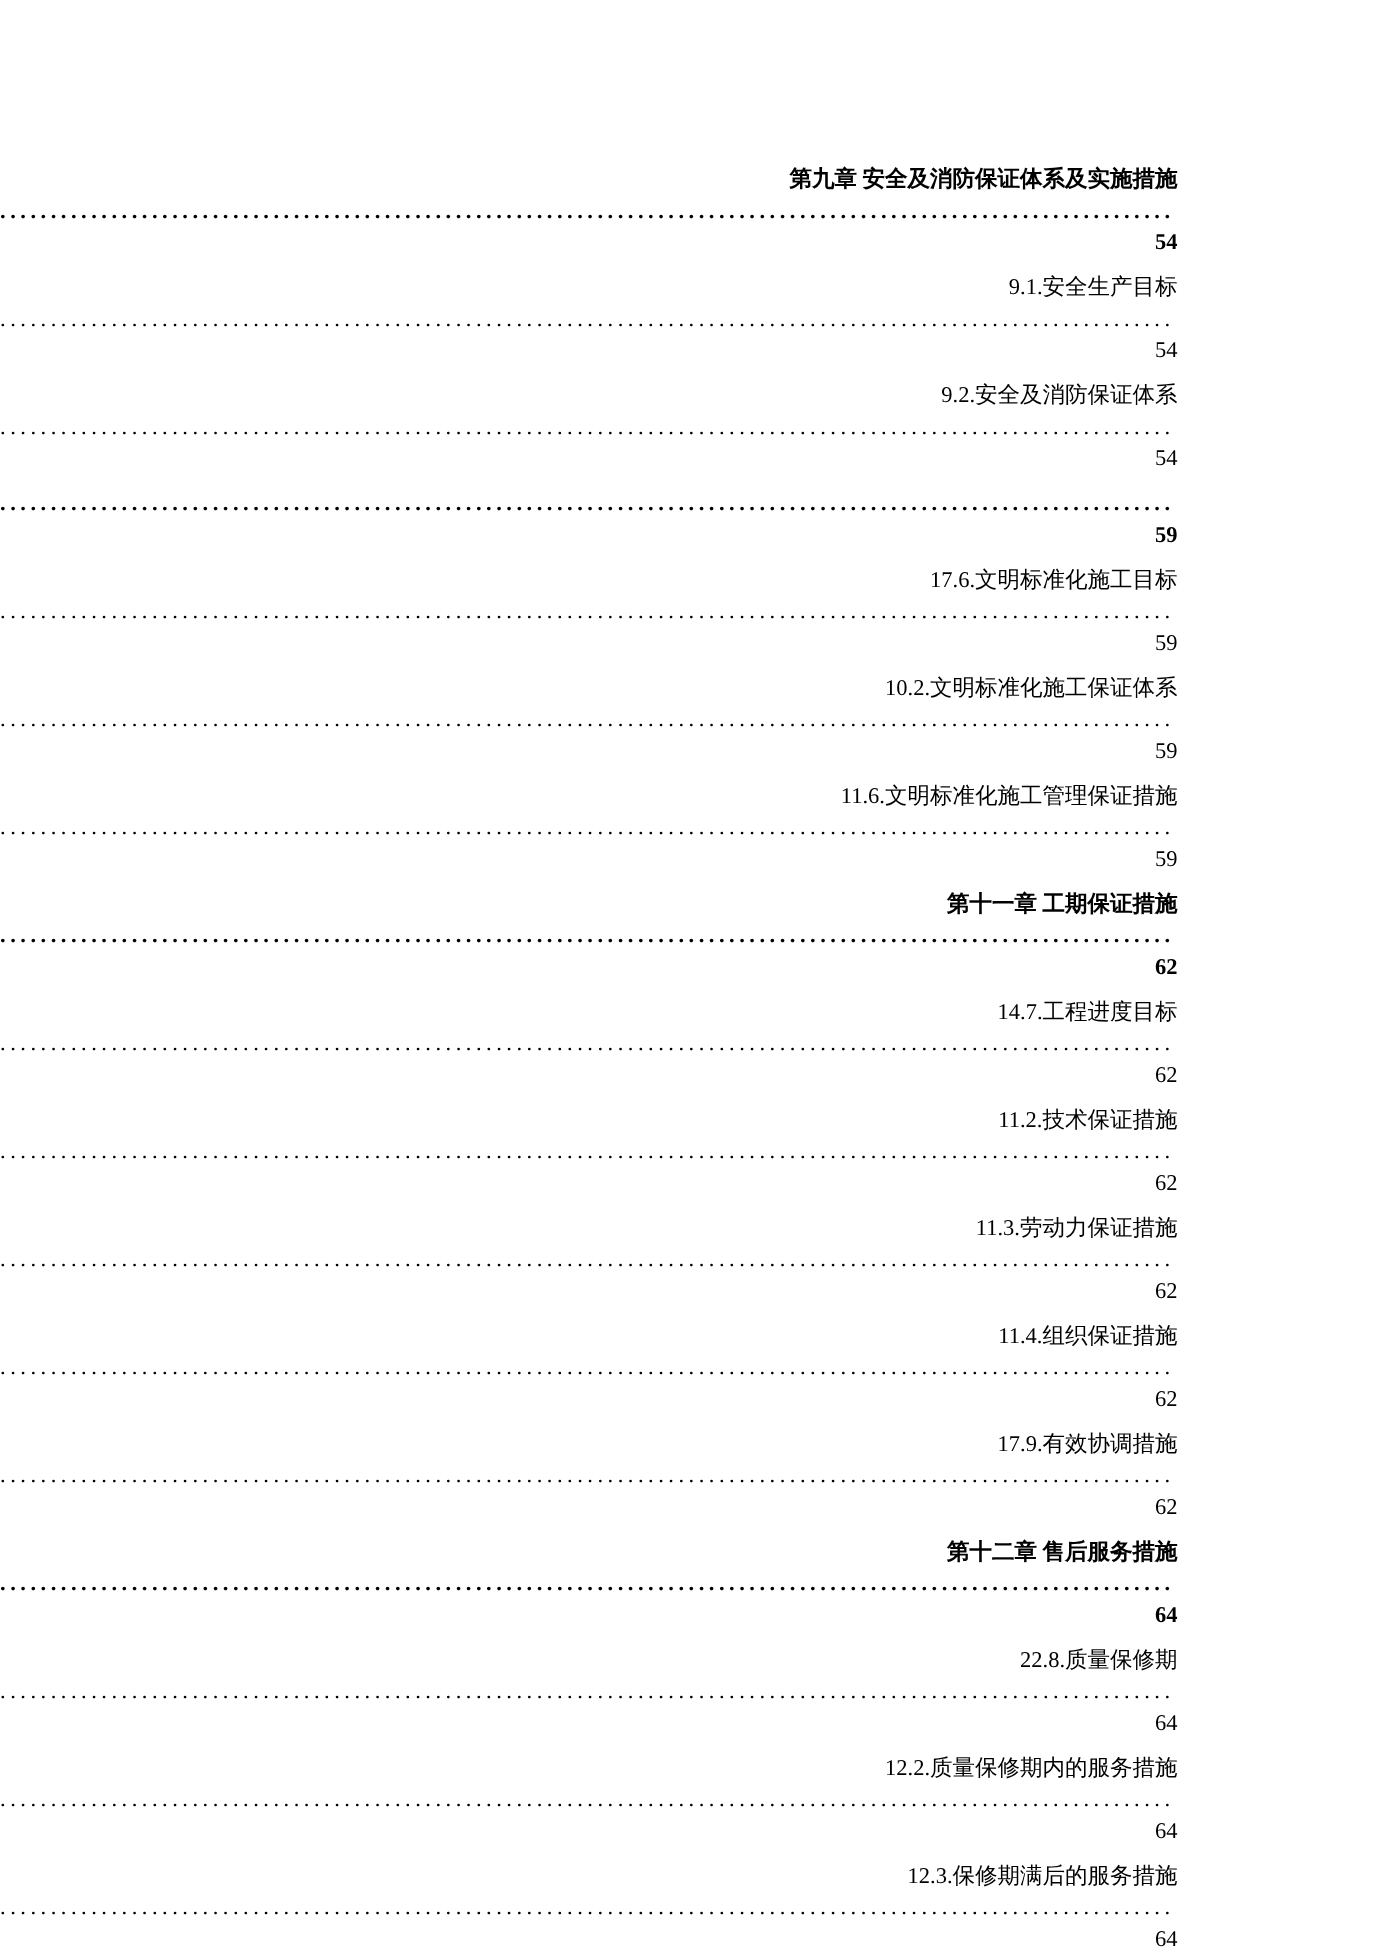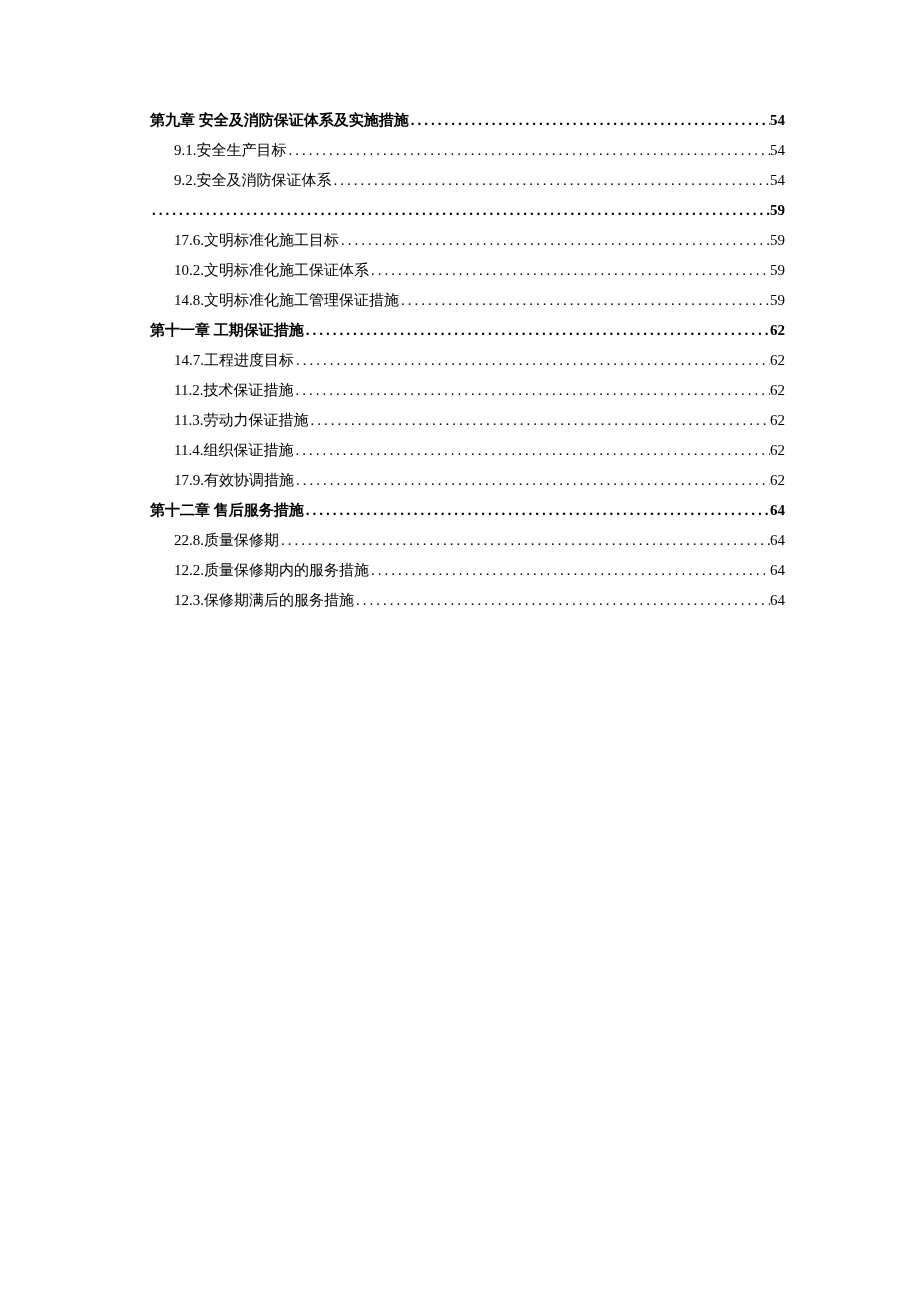--- a/index.html
+++ b/index.html
@@ -14,20 +14,21 @@
     }
     .toc-container {
       width: 100%;
     }
     .toc-entry {
       display: flex;
       align-items: flex-end;
       margin-bottom: 9px;
       line-height: 1.4;
       white-space: nowrap;
+      flex-direction: column;
     }
     .toc-entry.chapter {
       margin-left: 0;
       font-weight: bold;
     }
     .toc-entry.sub {
       margin-left: 24px;
       font-weight: normal;
     }
     .toc-label {
@@ -76,21 +77,21 @@
       <span class="toc-label">17.6.文明标准化施工目标</span>
       <span class="toc-leader"></span>
       <span class="toc-page">59</span>
     </div>
     <div class="toc-entry sub">
       <span class="toc-label">10.2.文明标准化施工保证体系</span>
       <span class="toc-leader"></span>
       <span class="toc-page">59</span>
     </div>
     <div class="toc-entry sub">
-      <span class="toc-label">14.8.文明标准化施工管理保证措施</span>
+      <span class="toc-label">11.6.文明标准化施工管理保证措施</span>
       <span class="toc-leader"></span>
       <span class="toc-page">59</span>
     </div>
     <div class="toc-entry chapter">
       <span class="toc-label">第十一章   工期保证措施</span>
       <span class="toc-leader"></span>
       <span class="toc-page">62</span>
     </div>
     <div class="toc-entry sub">
       <span class="toc-label">14.7.工程进度目标</span>

